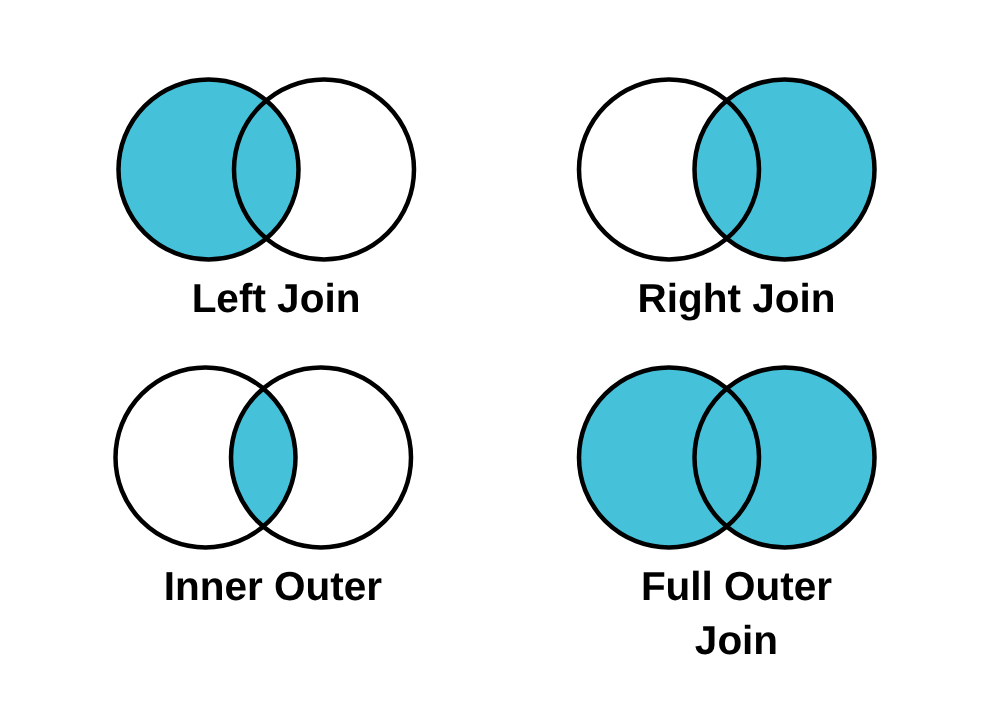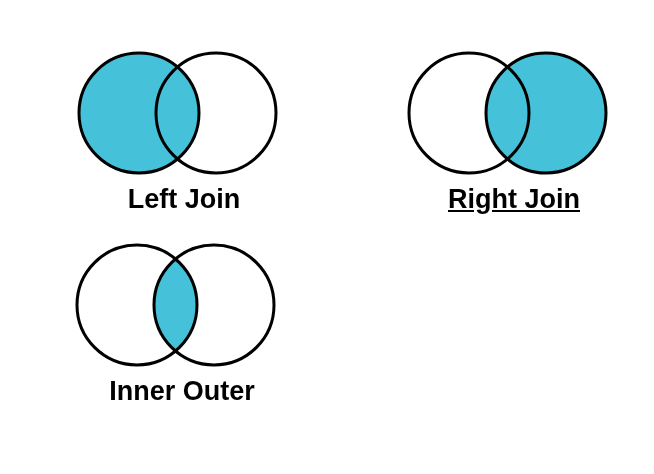--- a/index.html
+++ b/index.html
@@ -53,21 +53,21 @@
   <section class="card" style="left:76px; top:50px;">
     <svg class="venn" width="203" height="126" viewBox="0 0 203 126">
       <circle class="fill-white" cx="140" cy="63" r="60"></circle>
       <circle class="fill-accent" cx="63" cy="63" r="60"></circle>
       <circle class="outline" cx="63" cy="63" r="60"></circle>
       <circle class="outline" cx="140" cy="63" r="60"></circle>
     </svg>
     <div class="label">Left Join</div>
   </section>
 
-  <section class="card" style="left:406px; top:50px;text-decoration:underline;">
+  <section class="card" style="left:383px; top:50px;">
     <svg class="venn" width="203" height="126" viewBox="0 0 203 126">
       <circle class="fill-white" cx="63" cy="63" r="60"></circle>
       <circle class="fill-accent" cx="140" cy="63" r="60"></circle>
       <circle class="outline" cx="63" cy="63" r="60"></circle>
       <circle class="outline" cx="140" cy="63" r="60"></circle>
     </svg>
     <div class="label">Right Join</div>
   </section>
 
   <section class="card" style="left:74px; top:242px;">
@@ -79,14 +79,23 @@
       </defs>
       <circle class="fill-white" cx="63" cy="63" r="60"></circle>
       <circle class="fill-white" cx="140" cy="63" r="60"></circle>
       <circle class="fill-accent" cx="140" cy="63" r="60" clip-path="url(#clip-inner-left)"></circle>
       <circle class="outline" cx="63" cy="63" r="60"></circle>
       <circle class="outline" cx="140" cy="63" r="60"></circle>
     </svg>
     <div class="label">Inner Outer</div>
   </section>
 
+  <section class="card" style="left:383px; top:242px;">
+    <svg class="venn" width="203" height="126" viewBox="0 0 203 126">
+      <circle class="fill-accent" cx="63" cy="63" r="60"></circle>
+      <circle class="fill-accent" cx="140" cy="63" r="60"></circle>
+      <circle class="outline" cx="63" cy="63" r="60"></circle>
+      <circle class="outline" cx="140" cy="63" r="60"></circle>
+    </svg>
+    <div class="label">Full Outer Join</div>
+  </section>
 
 </div>
 
 </body></html>

